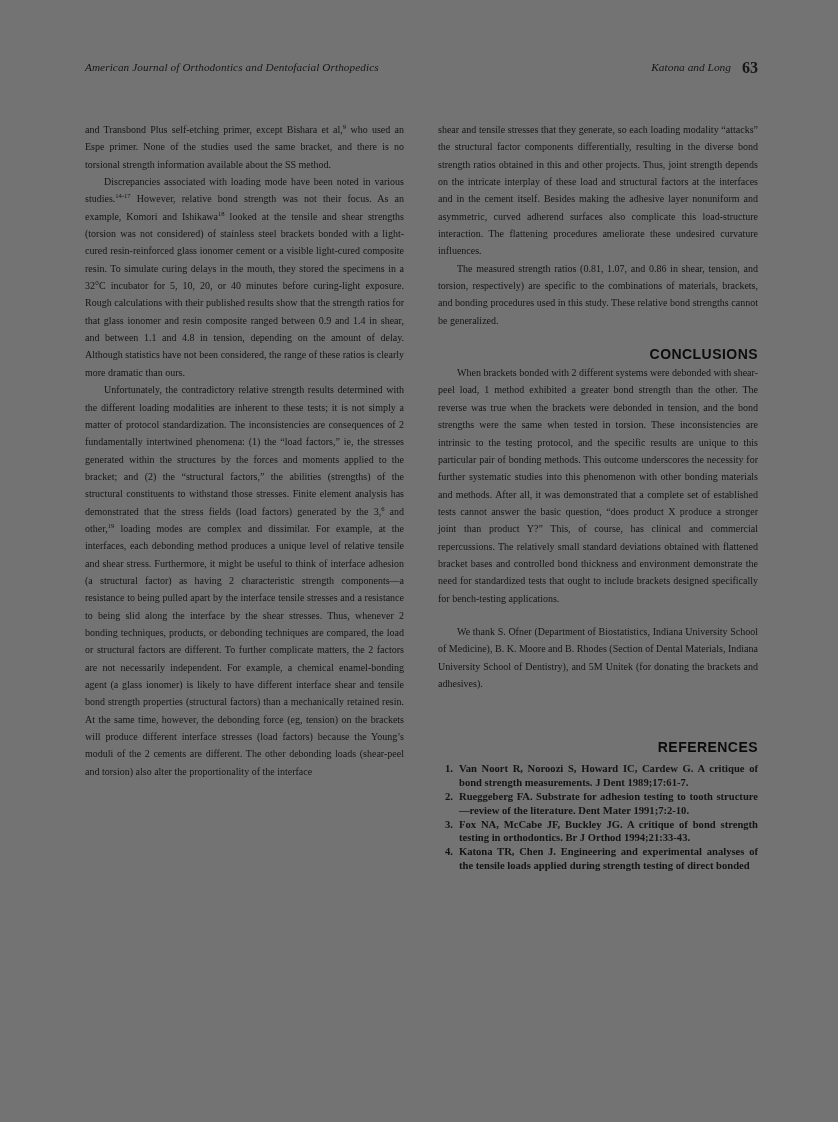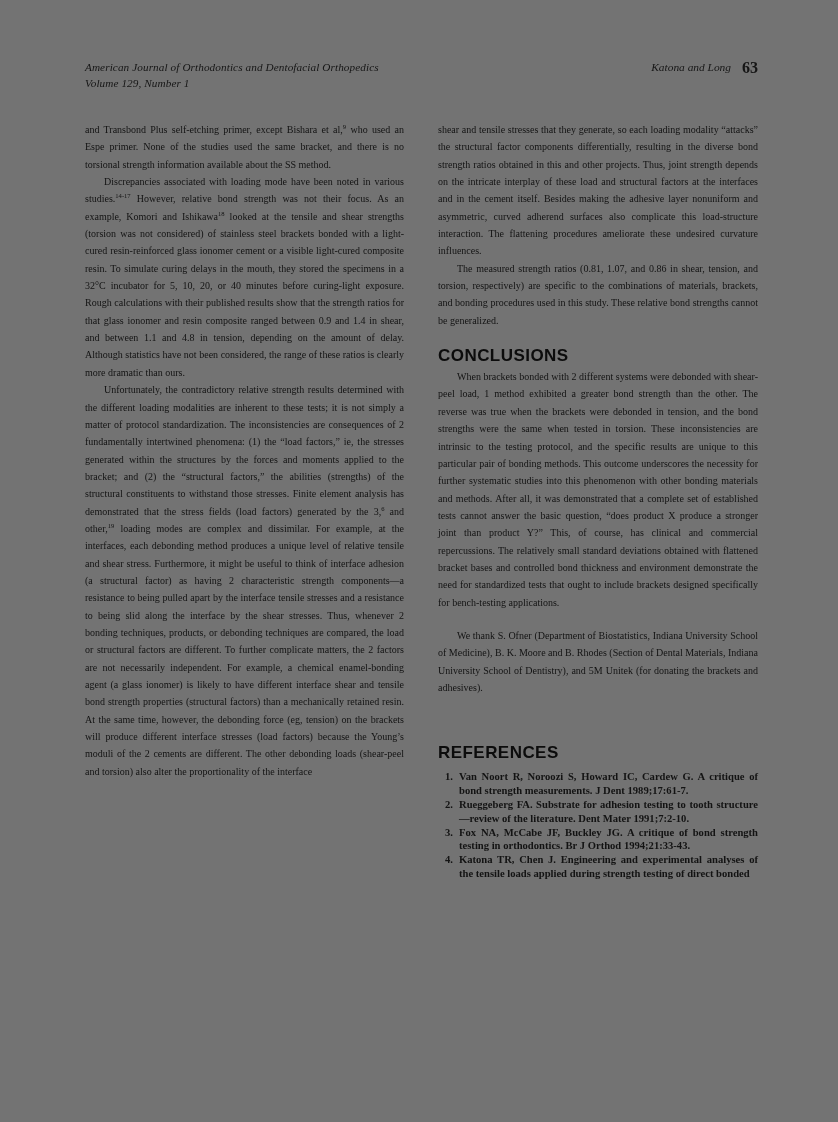--- a/index.html
+++ b/index.html
@@ -83,24 +83,25 @@
 
   sup {
     font-size: 0.66em;
     vertical-align: super;
     line-height: 0;
   }
 
   h2.section {
     margin: 17px 0 2px 0;
     font-family: "Liberation Sans", "DejaVu Sans", sans-serif;
-    font-size: 17px;
+    font-size: 14px;
     font-weight: bold;
     letter-spacing: 0.45px;
     color: #0c0c0c;
+    text-align: right;
   }
   h2.section.tight { margin-top: 20px; }
 
   .ack-gap { height: 16px; }
   .refs-gap { height: 27px; }
 
   
   ol.refs {
     margin: 7px 0 0 0;
     padding: 0 0 0 21px;
@@ -126,21 +127,20 @@
   }
 </style>
 </head>
 <body>
 
 <div class="page">
 
   <div class="runhead">
     <div class="runhead-left">
       <div>American Journal of Orthodontics and Dentofacial Orthopedics</div>
-      <div class="line2">Volume 129, Number 1</div>
     </div>
     <div class="runhead-right">
       <span class="authors">Katona and Long</span>
       <span class="pageno">63</span>
     </div>
   </div>
 
   <div class="columns">
 
     <div class="col col-left">

